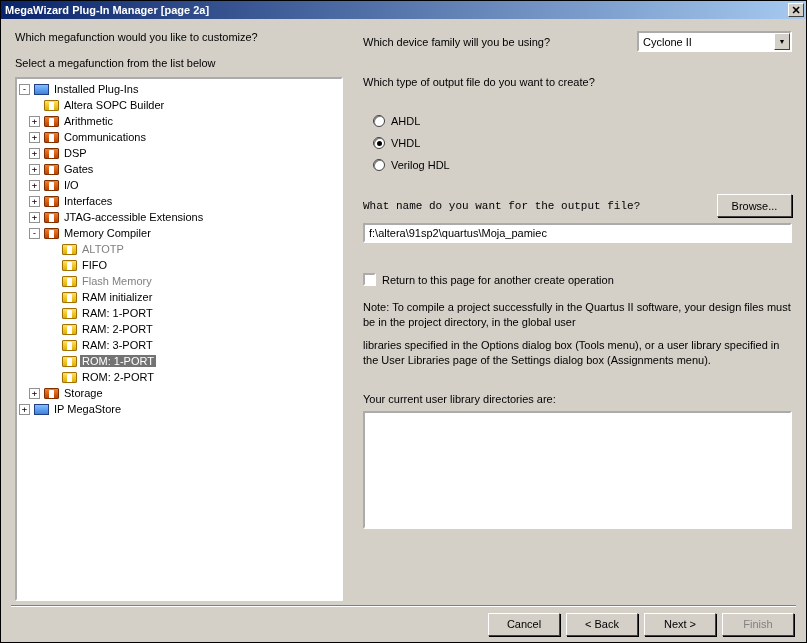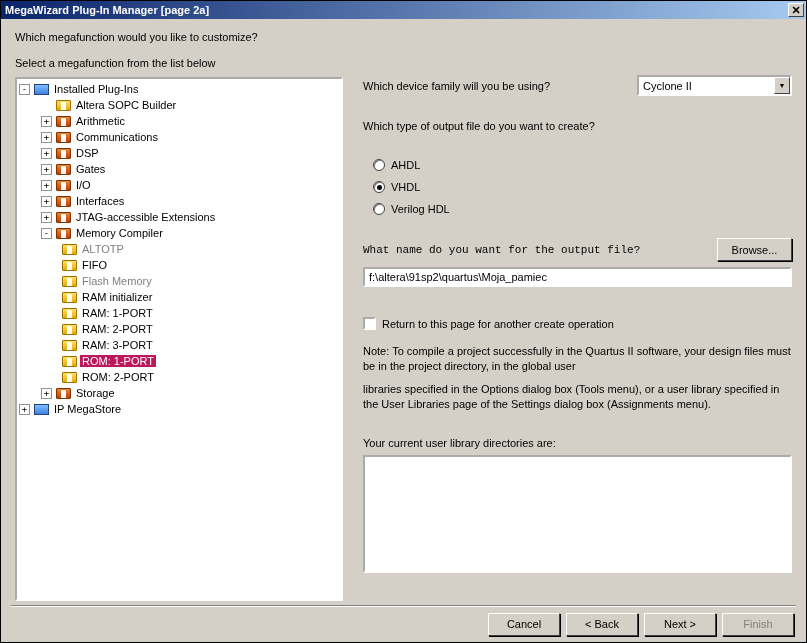--- a/index.html
+++ b/index.html
@@ -20,27 +20,27 @@
 .tree-node { white-space: nowrap; padding: 1px 2px; display: flex; align-items: center; height: 16px; user-select: none; cursor: default; }
 .expander { width: 11px; height: 11px; border: 1px solid #919191; display: inline-flex; align-items: center; justify-content: center; font-size: 9px; line-height: 1; margin-right: 3px; cursor: pointer; font-family: monospace; color: #000; background: #fff; }
 .expander-spacer { width: 11px; height: 11px; display: inline-block; margin-right: 3px; }
 .icon { width: 16px; height: 13px; display: inline-flex; align-items: center; justify-content: center; margin-right: 3px; font-size: 10px; }
 .icon-folder-red { background: linear-gradient(#f08030, #c04000); border: 1px solid #803000; border-radius: 1px; width: 15px; height: 11px; position: relative; }
 .icon-folder-red::before { content: ""; position: absolute; left: 4px; top: 1px; width: 5px; height: 8px; background: #fff; border-radius: 1px 1px 0 0; }
 .icon-folder-yellow { background: linear-gradient(#ffe060, #e0b000); border: 1px solid #a07000; border-radius: 1px; width: 15px; height: 11px; position: relative; }
 .icon-folder-yellow::before { content: ""; position: absolute; left: 4px; top: 1px; width: 5px; height: 8px; background: #fff; border-radius: 1px 1px 0 0; }
 .icon-toplevel { background: linear-gradient(#80c0ff,#4080e0); border: 1px solid #204080; width: 15px; height: 11px; }
 .node-label { padding: 0 2px; }
-.node-label.selected { background: #be185d; color: #fff; }
+.node-label.selected { background: #737373; color: #fff; }
 .node-label.disabled { color: #808080; }
 .ind0 { padding-left: 2px; }
-.ind1 { padding-left: 24px; }
+.ind1 { padding-left: 12px; }
 .ind2 { padding-left: 30px; }
 
-.device-row { display: flex; align-items: center; gap: 10px; margin-bottom: 24px; margin-top: 44px; }
+.device-row { display: flex; align-items: center; gap: 10px; margin-bottom: 24px; }
 .device-row .question { margin-bottom: 0; flex: 1; }
 .combo { width: 155px; height: 21px; border: 2px inset #fff; background: #fff; display: flex; align-items: center; padding: 0 0 0 4px; }
 .combo-text { flex: 1; }
 .combo-btn { width: 16px; height: 17px; background: #d4d0c8; border: 1px solid #fff; border-right-color: #404040; border-bottom-color: #404040; display: flex; align-items: center; justify-content: center; font-size: 7px; cursor: pointer; }
 
 .radio-group { margin: 8px 0 18px 10px; }
 .radio-row { display: flex; align-items: center; height: 22px; gap: 6px; cursor: pointer; }
 .radio { width: 12px; height: 12px; border: 1px solid #404040; border-radius: 50%; background: #fff; display: flex; align-items: center; justify-content: center; box-shadow: inset 1px 1px 0 #808080; }
 .radio.checked::after { content: ""; width: 5px; height: 5px; background: #000; border-radius: 50%; }
 

